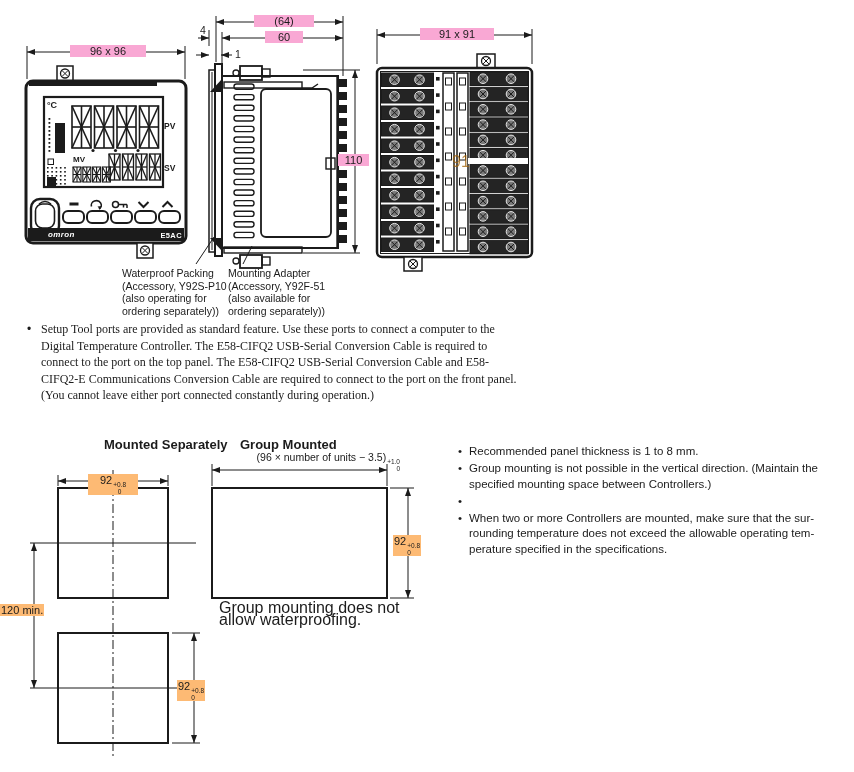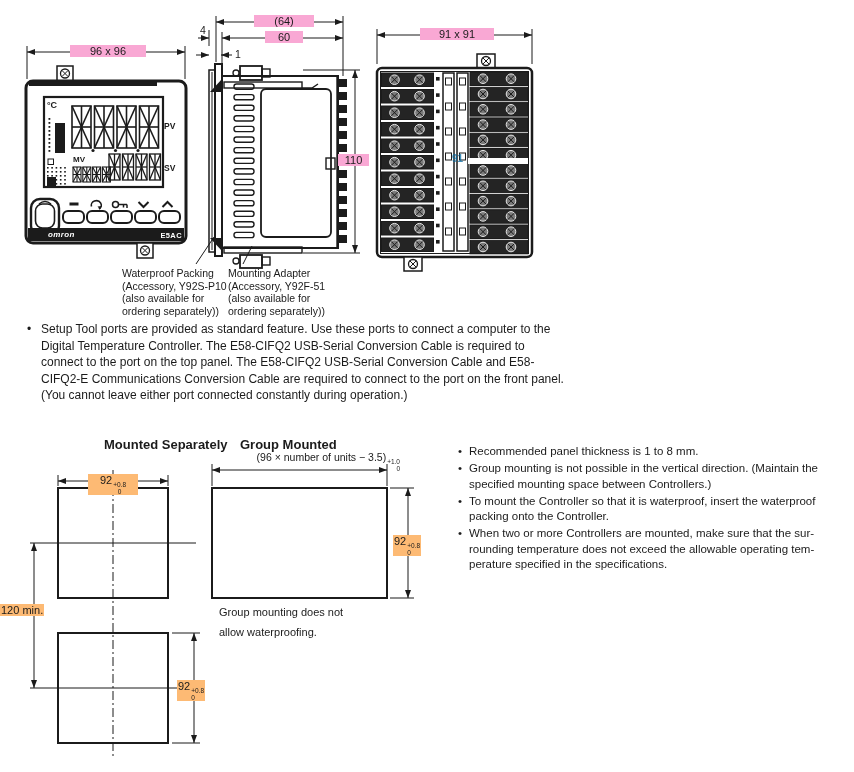--- a/index.html
+++ b/index.html
@@ -5,33 +5,33 @@
   html,body{margin:0;padding:0;background:#ffffff;}
   .page{position:relative;width:854px;height:772px;background:#ffffff;overflow:hidden;
         font-family:"Liberation Sans",sans-serif;color:#1b1b1b;}
   svg{position:absolute;left:0;top:0;}
   .lbl{position:absolute;font-size:11px;color:#1b1b1b;white-space:nowrap;}
   .ctr{text-align:center;}
   .wbg{background:#f9a8d4;padding:0 2px;}
   .callout{position:absolute;font-size:10.5px;line-height:12.5px;white-space:pre-line;}
   .para{position:absolute;display:flex;font-size:12px;line-height:16.6px;}
   .para .bullet{width:14px;flex:none;}
-  .para .txt{white-space:pre-line;}
+  .para .txt{white-space:pre-line;font-family:Liberation Serif, serif;}
   .notes{position:absolute;display:flex;flex-direction:column;gap:2px;}
   .note-item{display:flex;font-size:11.5px;line-height:15.3px;}
   .note-item .bullet{width:11px;flex:none;}
   .note-item .txt{white-space:pre-line;}
   .h-bold{position:absolute;font-size:13px;font-weight:bold;white-space:nowrap;}
   .dimlabel{position:absolute;font-size:11px;white-space:nowrap;background:#fdba74;padding:0 1px;}
   .tol{display:inline-flex;flex-direction:column;font-size:6.5px;line-height:6.5px;
        vertical-align:-3px;margin-left:1px;}
   .panel-white{font-weight:bold;color:#ffffff;position:absolute;font-size:8px;letter-spacing:.4px;}
-  .small-note{position:absolute;font-size:11px;line-height:20px;white-space:pre-line;}
+  .small-note{position:absolute;font-size:16px;line-height:12px;white-space:pre-line;}
   .formula{position:absolute;font-size:10.5px;white-space:nowrap;}
-  .wm{position:absolute;font-size:10px;color:#0369a1;opacity:.75;font-weight:bold;}
+  .wm{position:absolute;font-size:16px;color:#a16207;opacity:.75;font-weight:normal;}
 </style>
 </head>
 <body>
 
 <div class="page">
 
 <svg id="art" width="854" height="772" viewBox="0 0 854 772">
   <defs>
     <marker id="arr" orient="auto-start-reverse" markerUnits="userSpaceOnUse" markerWidth="9" markerHeight="7" refX="8" refY="3">
       <path d="M0,0 L8,3 L0,6 Z" fill="#1b1b1b"></path>
@@ -541,21 +541,21 @@
 <div class="lbl ctr wbg" style="left:265px;top:31px;width:34px;">60</div>
 <div class="lbl" style="left:200px;top:24px;font-size:10.5px;">4</div>
 <div class="lbl" style="left:235px;top:48px;font-size:10.5px;">1</div>
 <div class="lbl ctr wbg" style="left:338px;top:154px;width:27px;">110</div>
 
 <div class="lbl ctr wbg" style="left:420px;top:28px;width:70px;">91 x 91</div>
 <div class="wm" style="left:452px;top:153px;">91</div>
 
 <div class="callout" style="left:122px;top:267px;">Waterproof Packing
 (Accessory, Y92S-P10
-(also available for
+(also operating for
 ordering separately))</div>
 <div class="callout" style="left:228px;top:267px;">Mounting Adapter
 (Accessory, Y92F-51
 (also available for
 ordering separately))</div>
 
 <div class="para" style="left:27px;top:321px;width:640px;">
   <span class="bullet">•</span>
   <span class="txt">Setup Tool ports are provided as standard feature. Use these ports to connect a computer to the
 Digital Temperature Controller. The E58-CIFQ2 USB-Serial Conversion Cable is required to
@@ -605,22 +605,20 @@
     <span class="bullet">•</span>
     <span class="txt">Recommended panel thickness is 1 to 8 mm.</span>
   </div>
   <div class="note-item">
     <span class="bullet">•</span>
     <span class="txt">Group mounting is not possible in the vertical direction. (Maintain the
 specified mounting space between Controllers.)</span>
   </div>
   <div class="note-item">
     <span class="bullet">•</span>
-    <span class="txt">To mount the Controller so that it is waterproof, insert the waterproof
-packing onto the Controller.</span>
   </div>
   <div class="note-item">
     <span class="bullet">•</span>
     <span class="txt">When two or more Controllers are mounted, make sure that the sur-
 rounding temperature does not exceed the allowable operating tem-
 perature specified in the specifications.</span>
   </div>
 </div>
 
 </div>

